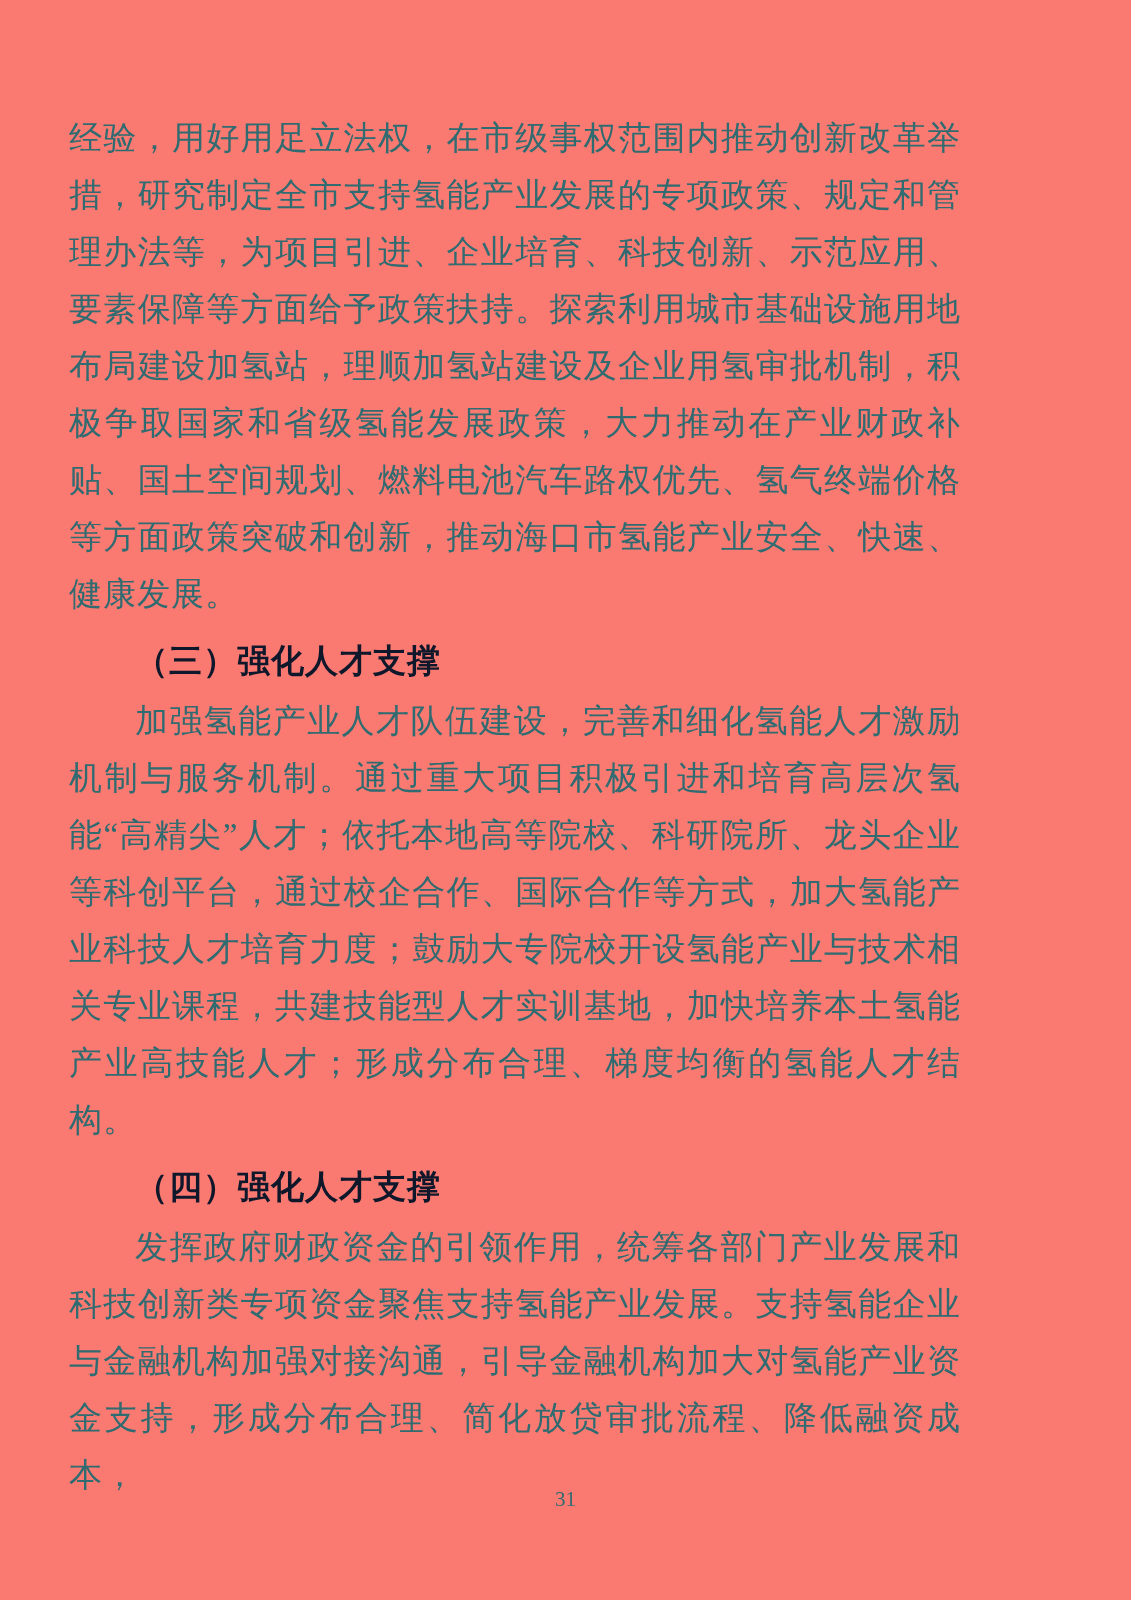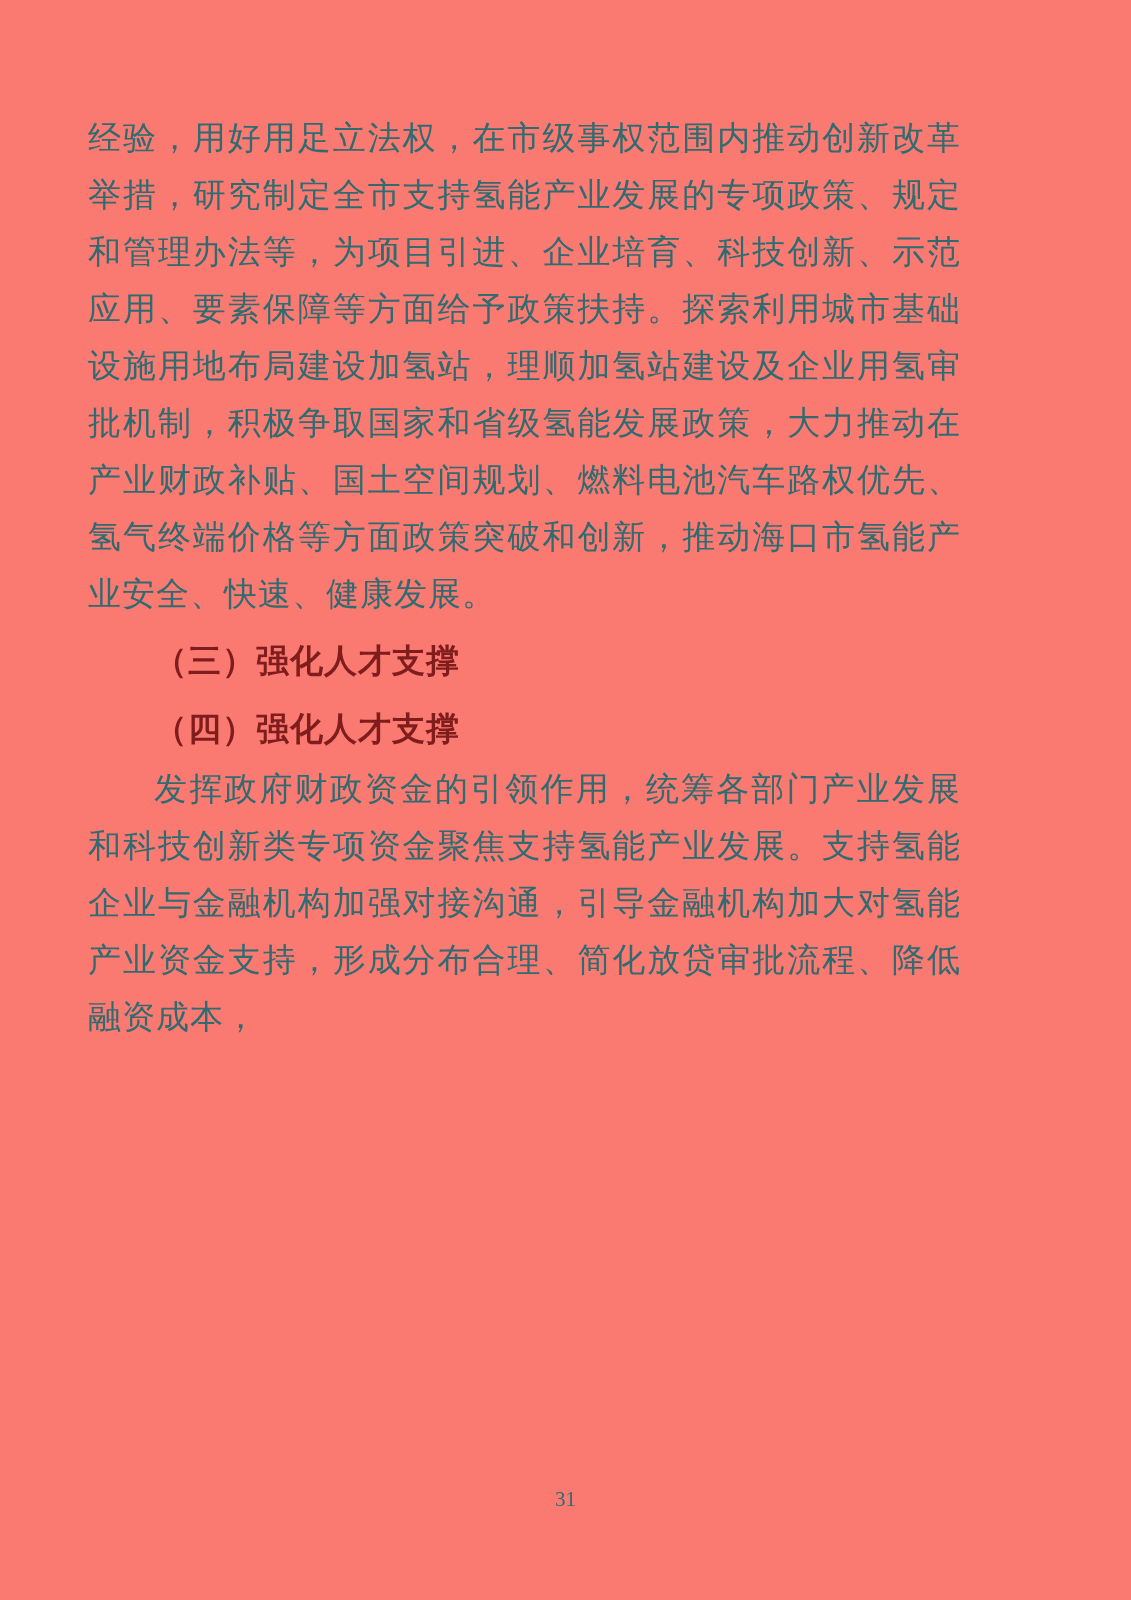--- a/index.html
+++ b/index.html
@@ -11,21 +11,21 @@
     height: 1600px;
     background: #fa7a72;
     font-family: "Liberation Serif", "DejaVu Serif", serif;
     overflow: hidden;
   }
   .page {
     position: relative;
     width: 1131px;
     height: 1600px;
     box-sizing: border-box;
-    padding: 110px 170px 0 88px;
+    padding: 110px 170px 0 69px;
   }
   .doc-body {
     color: #2f6b70;
     font-size: 33px;
     line-height: 57px;
     letter-spacing: 1px;
     text-align: justify;
     text-justify: inter-ideograph;
   }
   p.para {
@@ -35,21 +35,21 @@
   p.indent {
     margin: 0;
     text-indent: 66px;
   }
   h2.heading {
     margin: 8px 0 2px 0;
     font-family: "DejaVu Serif", "Liberation Serif", serif;
     font-weight: bold;
     font-size: 33px;
     line-height: 60px;
-    color: #7f1d1d;
+    color: #0f172a;
     text-indent: 66px;
     letter-spacing: 1px;
   }
   .page-number {
     position: absolute;
     left: 0;
     right: 0;
     bottom: 88px;
     text-align: center;
     font-size: 21px;
@@ -58,17 +58,18 @@
     margin-top: 36px;
   }
 </style>
 </head>
 <body>
 
 <div class="page">
   <div class="doc-body">
     <p class="para">经验，用好用足立法权，在市级事权范围内推动创新改革举措，研究制定全市支持氢能产业发展的专项政策、规定和管理办法等，为项目引进、企业培育、科技创新、示范应用、要素保障等方面给予政策扶持。探索利用城市基础设施用地布局建设加氢站，理顺加氢站建设及企业用氢审批机制，积极争取国家和省级氢能发展政策，大力推动在产业财政补贴、国土空间规划、燃料电池汽车路权优先、氢气终端价格等方面政策突破和创新，推动海口市氢能产业安全、快速、健康发展。</p>
     <h2 class="heading">（三）强化人才支撑</h2>
+    <p class="indent">加强氢能产业人才队伍建设，完善和细化氢能人才激励机制与服务机制。通过重大项目积极引进和培育高层次氢能“高精尖”人才；依托本地高等院校、科研院所、龙头企业等科创平台，通过校企合作、国际合作等方式，加大氢能产业科技人才培育力度；鼓励大专院校开设氢能产业与技术相关专业课程，共建技能型人才实训基地，加快培养本土氢能产业高技能人才；形成分布合理、梯度均衡的氢能人才结构。</p>
     <h2 class="heading">（四）强化人才支撑</h2>
     <p class="indent">发挥政府财政资金的引领作用，统筹各部门产业发展和科技创新类专项资金聚焦支持氢能产业发展。支持氢能企业与金融机构加强对接沟通，引导金融机构加大对氢能产业资金支持，形成分布合理、简化放贷审批流程、降低融资成本，</p>
   </div>
   <div class="page-number">31</div>
 </div>
 
 </body></html>

